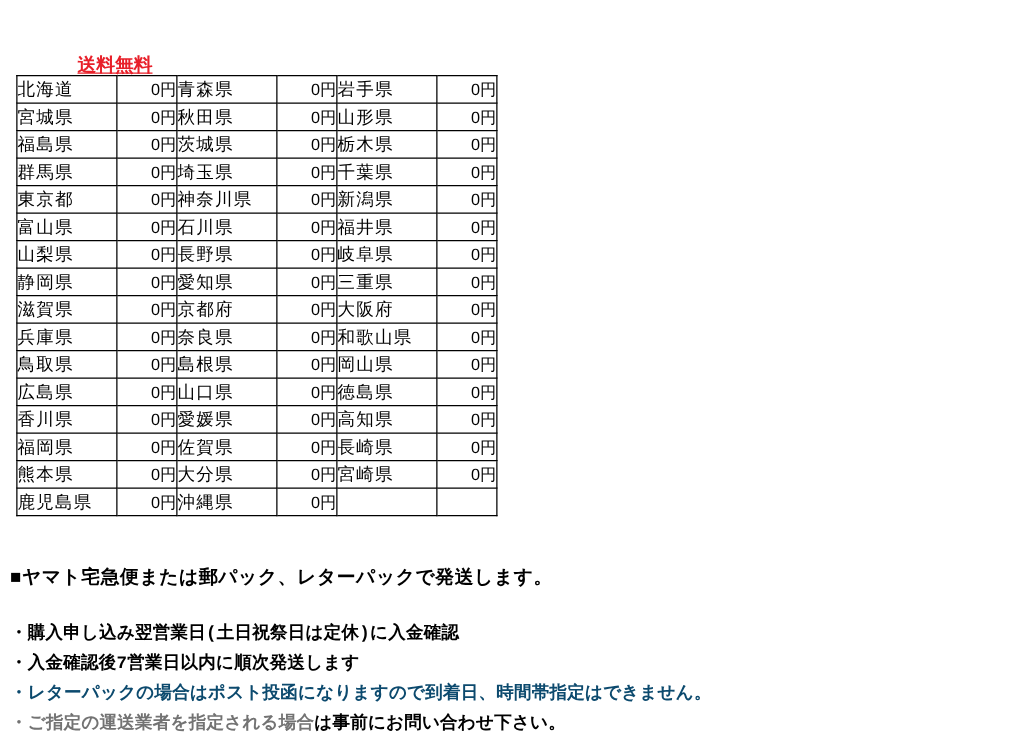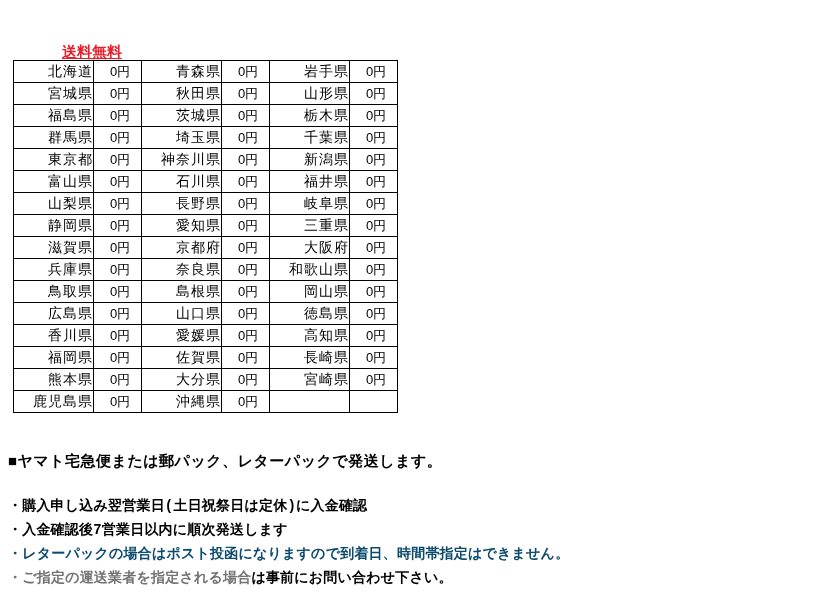--- a/index.html
+++ b/index.html
@@ -46,26 +46,26 @@
   .fee-table td {
     border: 1px solid #000000;
     height: 22px;
     font-size: 14px;
     padding: 0;
     vertical-align: middle;
     box-sizing: border-box;
   }
   .fee-table td.pref {
     width: 80px;
-    text-align: right;
+    text-align: left;
     letter-spacing: 1px;
   }
   .fee-table td.fee {
     width: 48px;
-    text-align: center;
+    text-align: right;
     padding-left: 5px;
     font-size: 13px;
   }
   .fee-table td.empty {
     background: #ffffff;
   }
   
   .notes {
     position: absolute;
     left: 8px;

